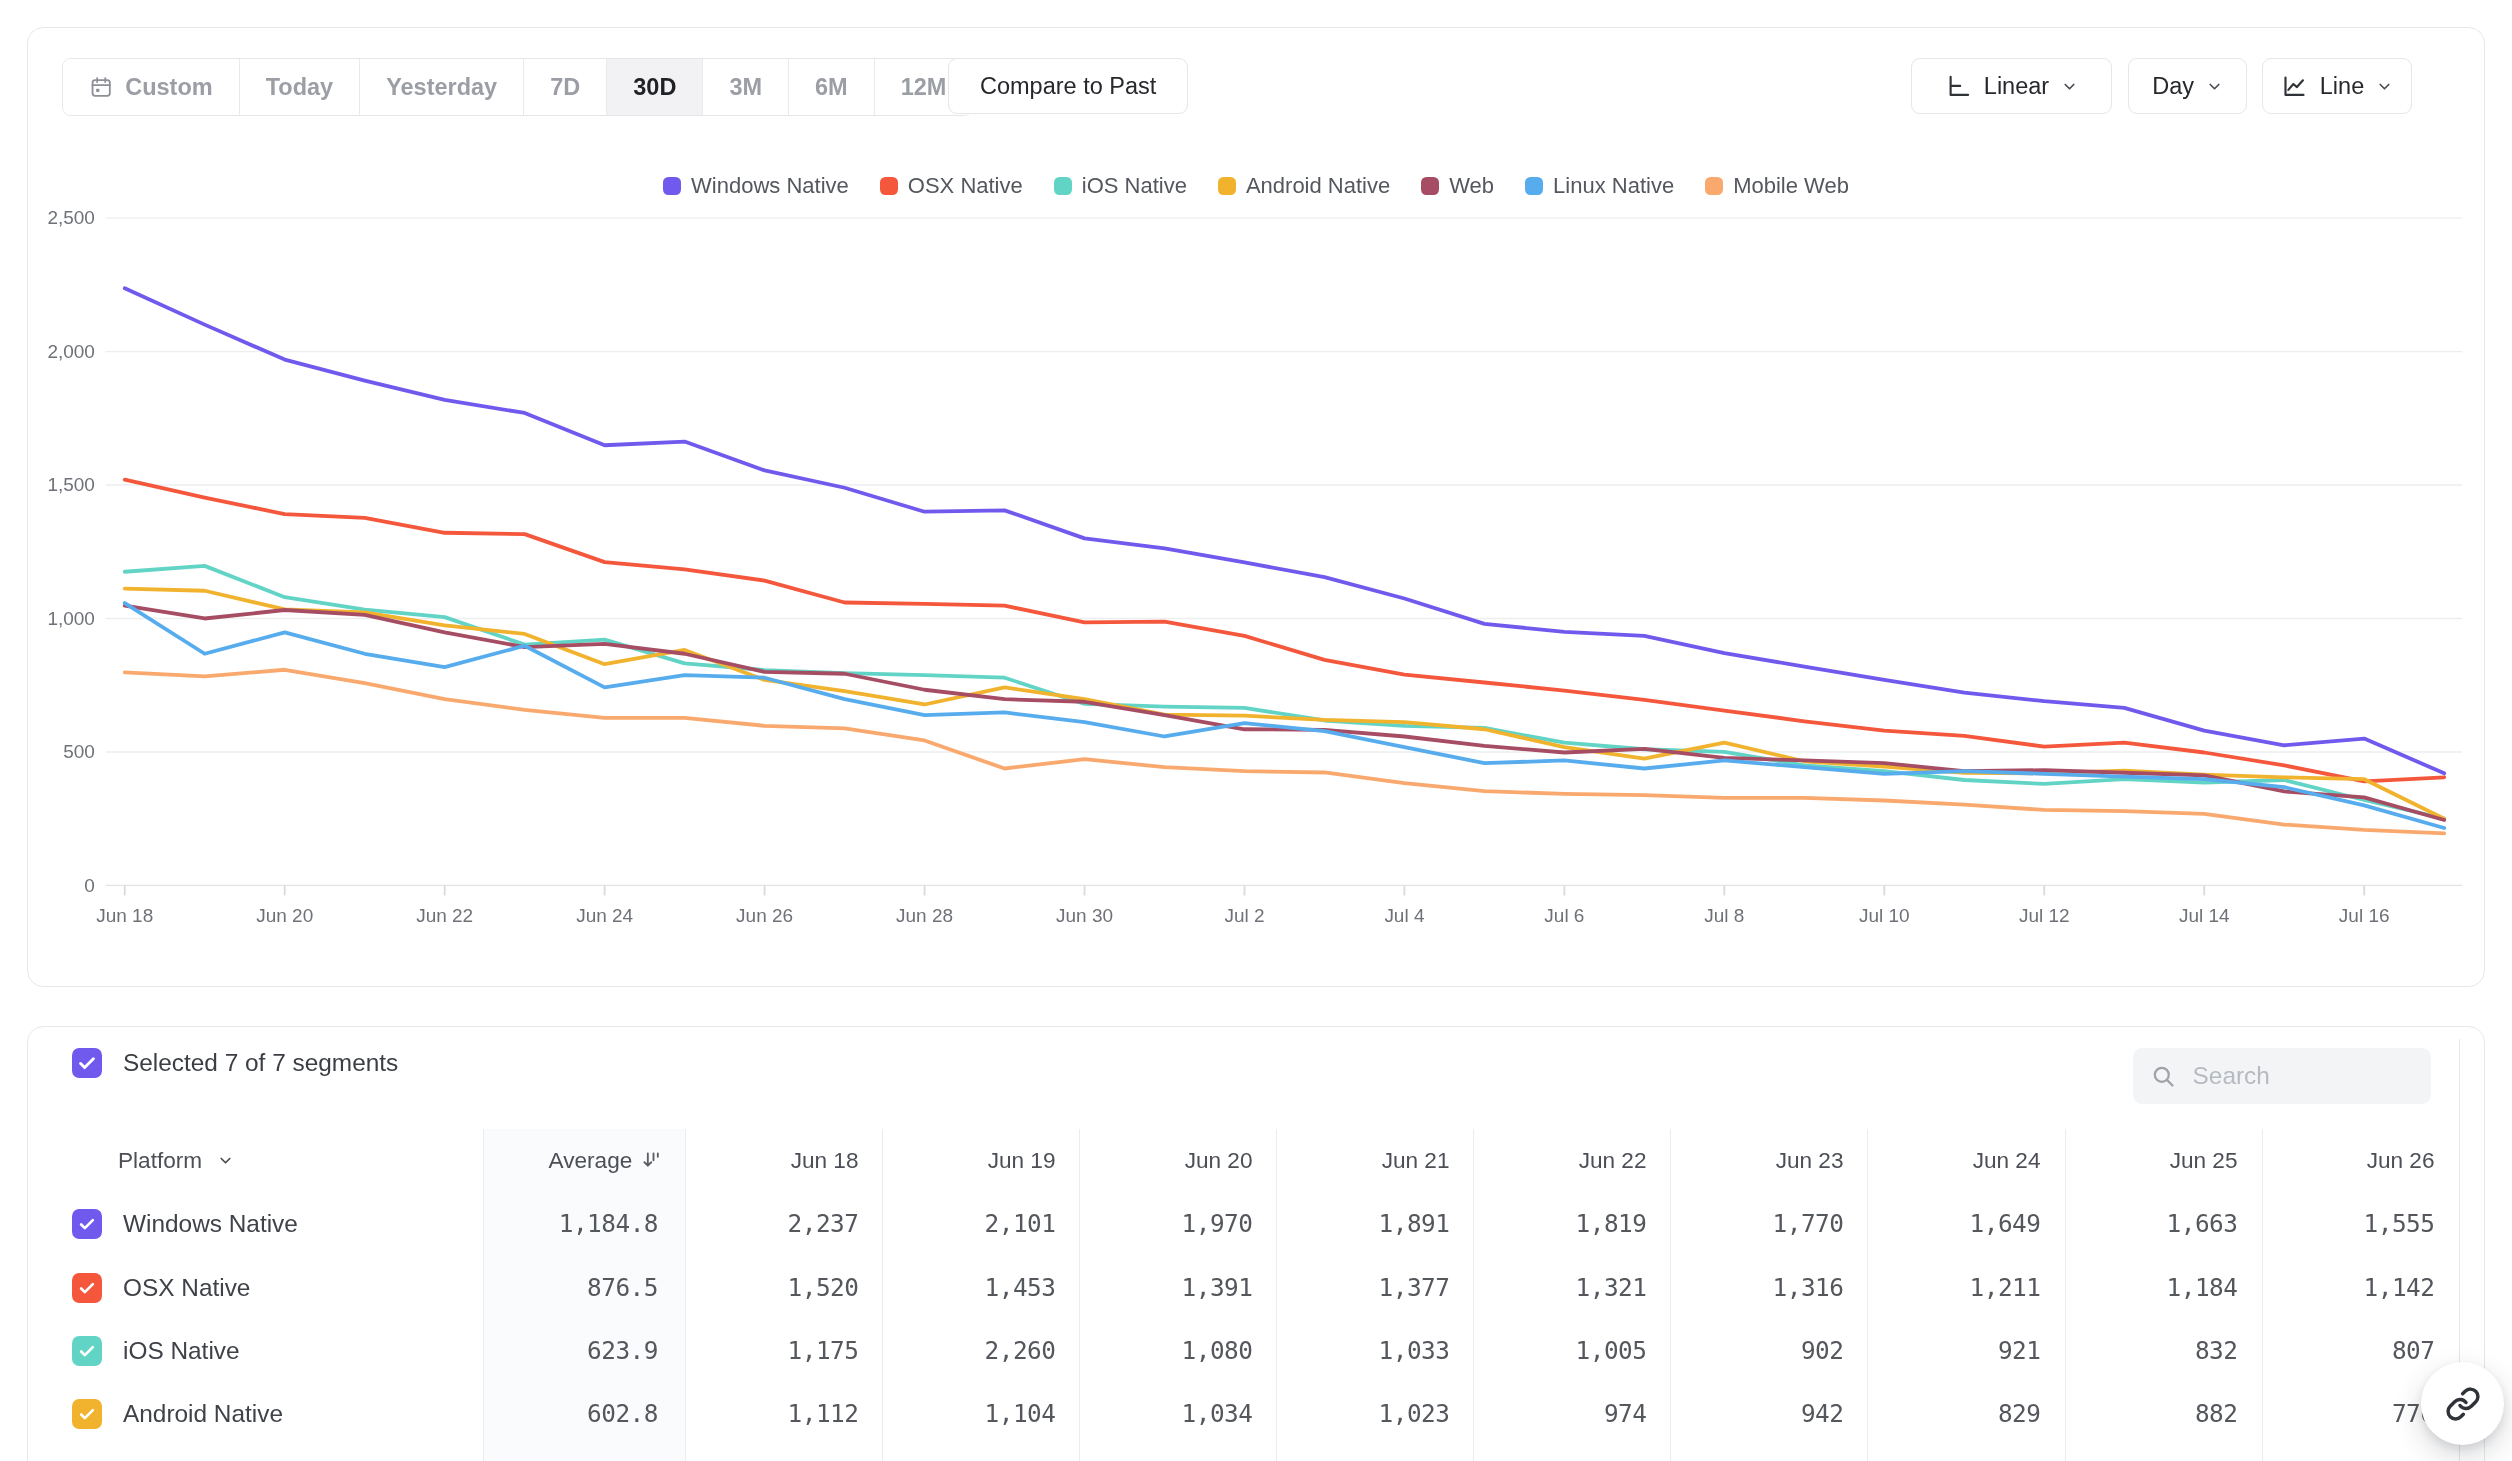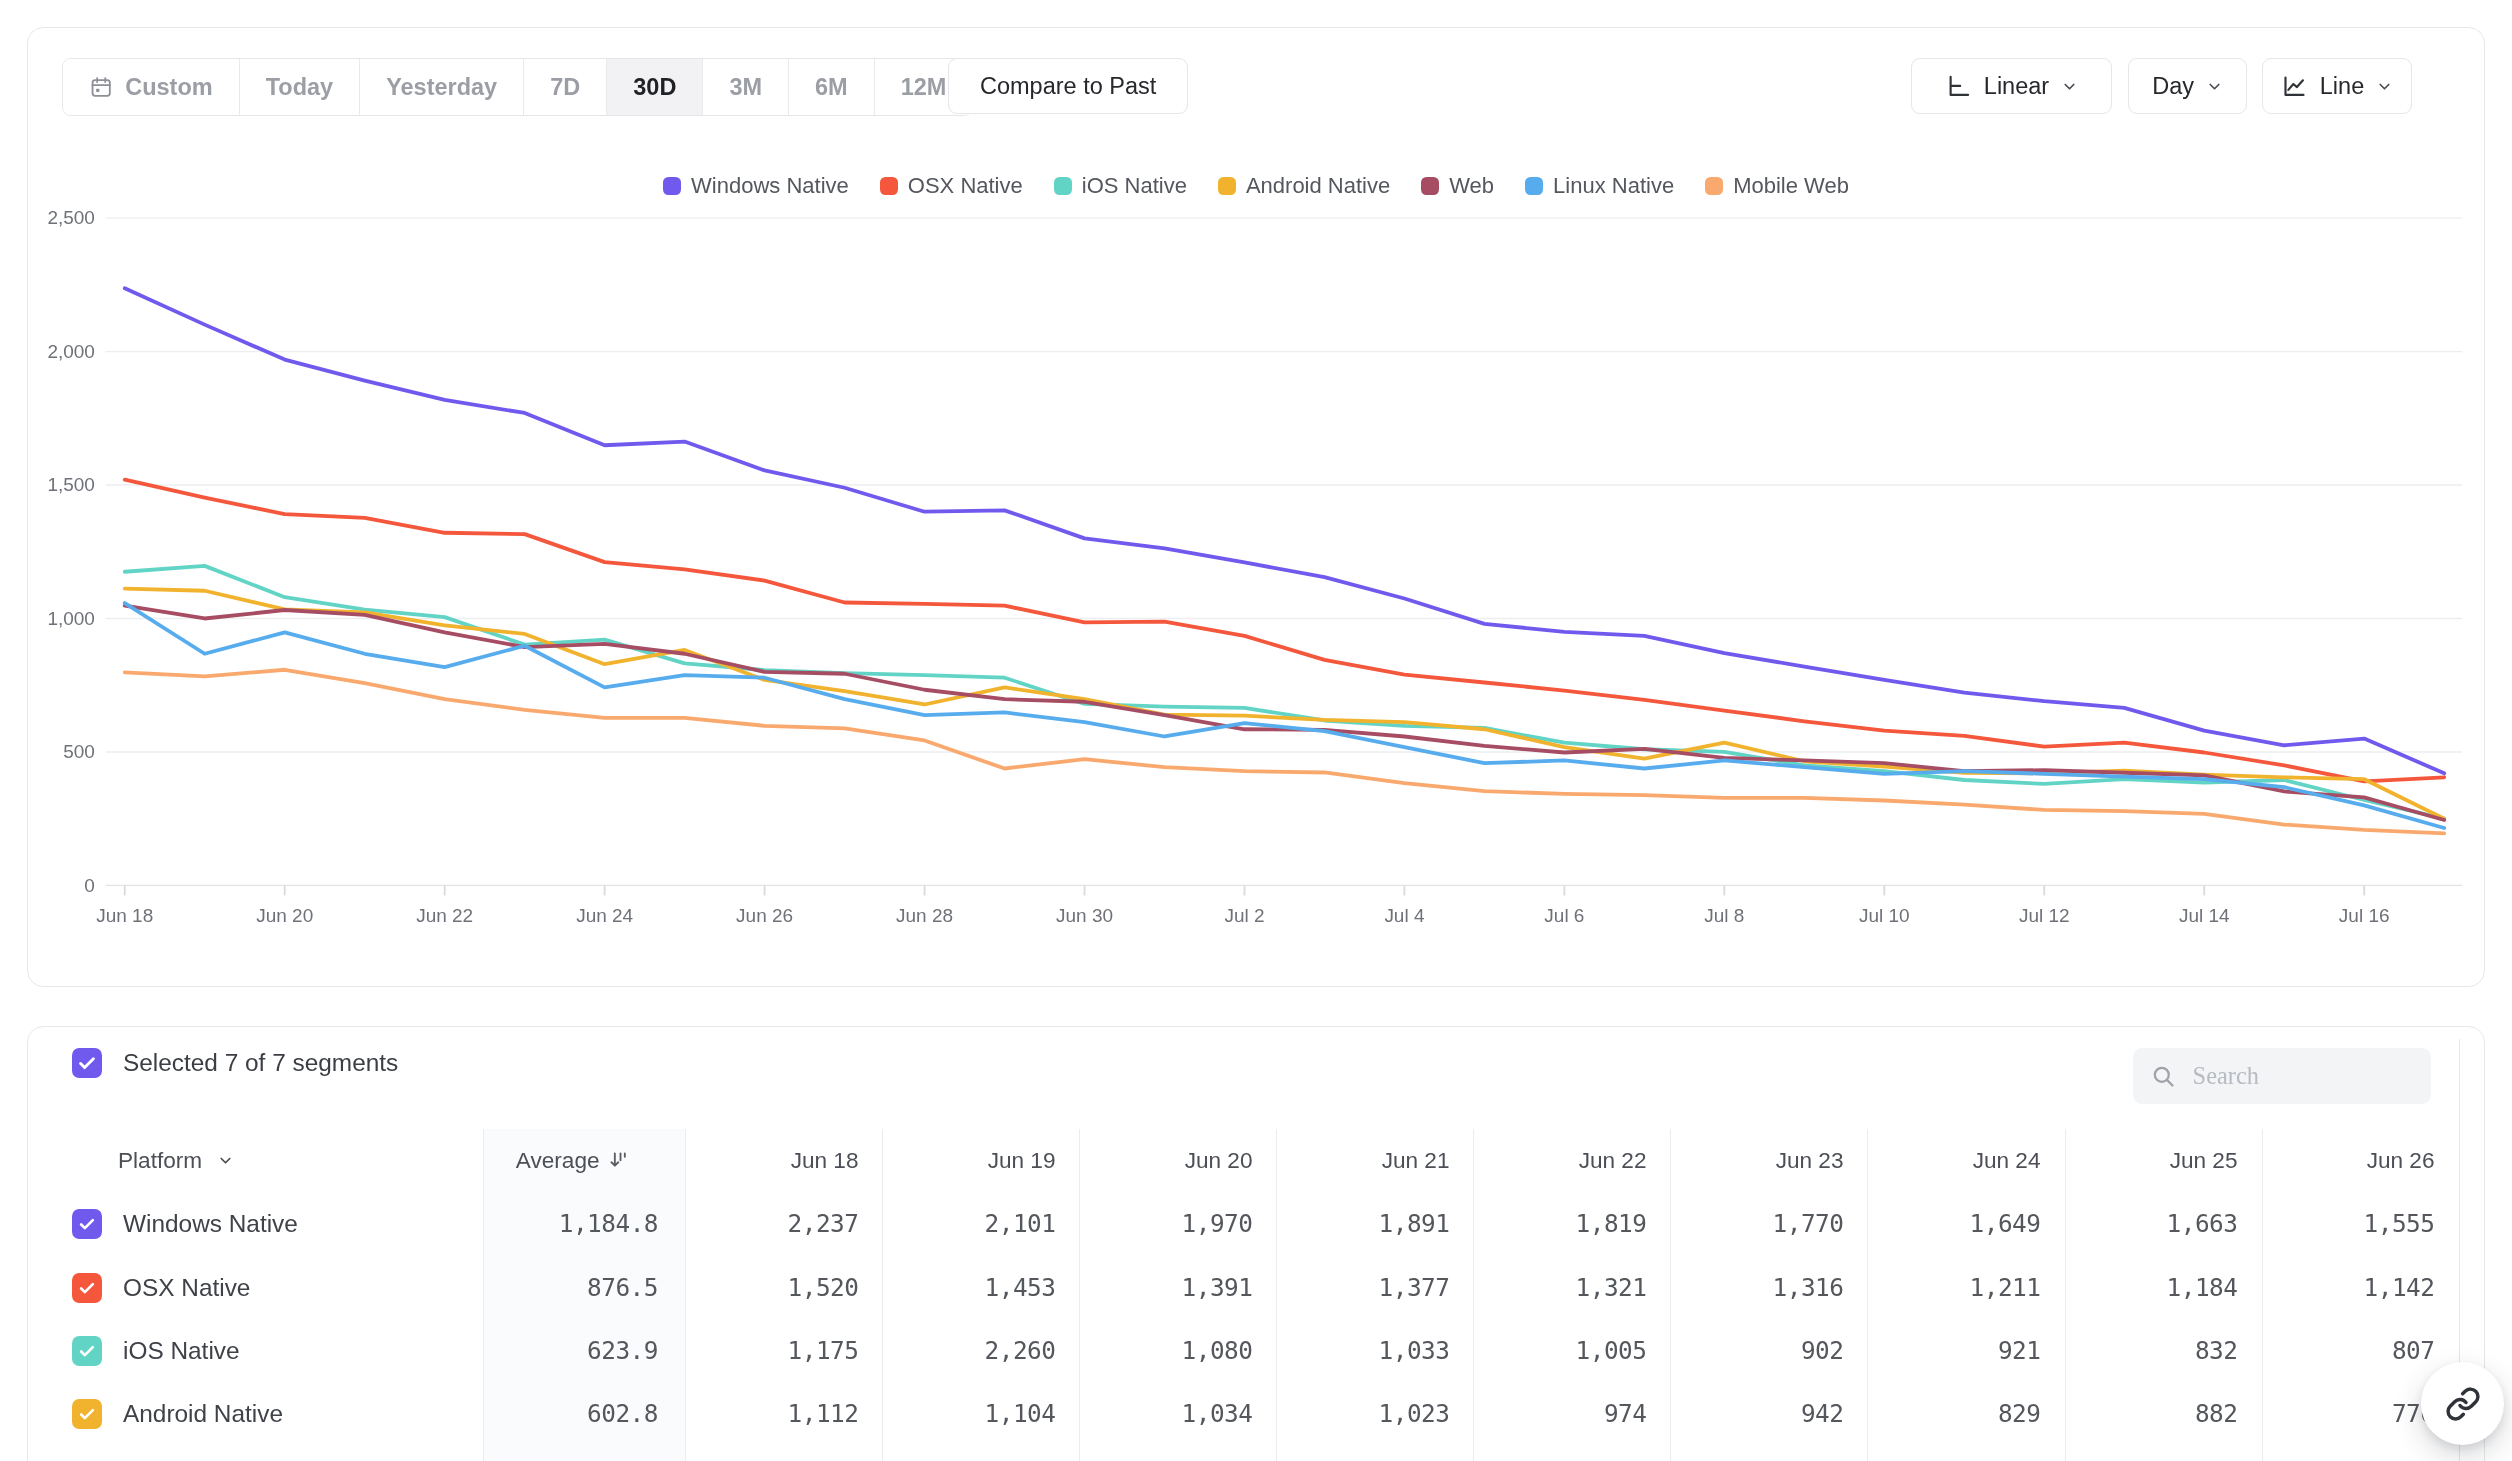--- a/index.html
+++ b/index.html
@@ -36,34 +36,34 @@
 
   
   .sel-check,.row-check{width:30px;height:30px;border-radius:7.2px;display:flex;align-items:center;
         justify-content:center;flex:none;cursor:pointer}
   .sel-check{position:absolute;left:44px;top:21px}
   .sel-label{position:absolute;left:95px;top:21px;height:30px;display:flex;align-items:center;
              font-size:24.4px;color:#3b3e44}
   .search{position:absolute;left:2105px;top:21px;width:298px;height:56px;background:#f3f4f6;
           border-radius:9px;display:flex;align-items:center;gap:13.6px;padding-left:17px;box-sizing:border-box}
   .search input{border:none;background:transparent;outline:none;font-size:24.4px;color:#3b3e44;
-                width:217px;font-family:Liberation Serif, serif}
+                width:217px;font-family:Liberation Sans, sans-serif}
   .search input::placeholder{color:#b7bac0}
   .search .i{color:#9fa2a8}
 
   .avgbg{position:absolute;left:455px;top:102px;bottom:0;width:202px;background:#fafbfc}
   .vline{position:absolute;top:102px;bottom:0;width:1.4px;background:#ebecee}
   .vline.full{top:11.8px;background:#e4e6e9}
 
   .trow{position:absolute;left:0;width:2458px;height:63px;display:flex;align-items:center;box-sizing:border-box}
   .hrow{font-size:22.6px;color:#4c4f55}
   .c-platform{width:455px;flex:none;display:flex;align-items:center;gap:21px;box-sizing:border-box;padding-left:44px}
   .hc-platform{width:455px;flex:none;display:flex;align-items:center;gap:15px;box-sizing:border-box;padding-left:90px;cursor:pointer}
   .c-avg{width:202px;flex:none;text-align:right;box-sizing:border-box;padding-right:27px}
-  .hc-avg{width:202px;flex:none;display:flex;align-items:center;justify-content:center;gap:7.2px;
+  .hc-avg{width:202px;flex:none;display:flex;align-items:center;justify-content:flex-end;gap:7.2px;
           box-sizing:border-box;padding-right:22px;cursor:pointer;color:#4c4f55}
   .c-date{width:197px;flex:none;text-align:right;box-sizing:border-box;padding-right:23.5px}
   .mono{font-family:"DejaVu Sans Mono",monospace;font-size:24.4px;color:#54575c;letter-spacing:-0.5px}
   .row-label{font-size:24.4px;color:#3f4248}
   .sorticon{color:#5a5d63}
 
   #fab{position:absolute;left:2421px;top:1362px;width:83px;height:83px;border-radius:50%;
        background:#fff;border:none;display:flex;align-items:center;justify-content:center;color:#2f3237;
        box-shadow:0 3.6px 9px rgba(40,44,53,.10),0 11px 29px rgba(40,44,53,.18);cursor:pointer;z-index:5}
 </style>

